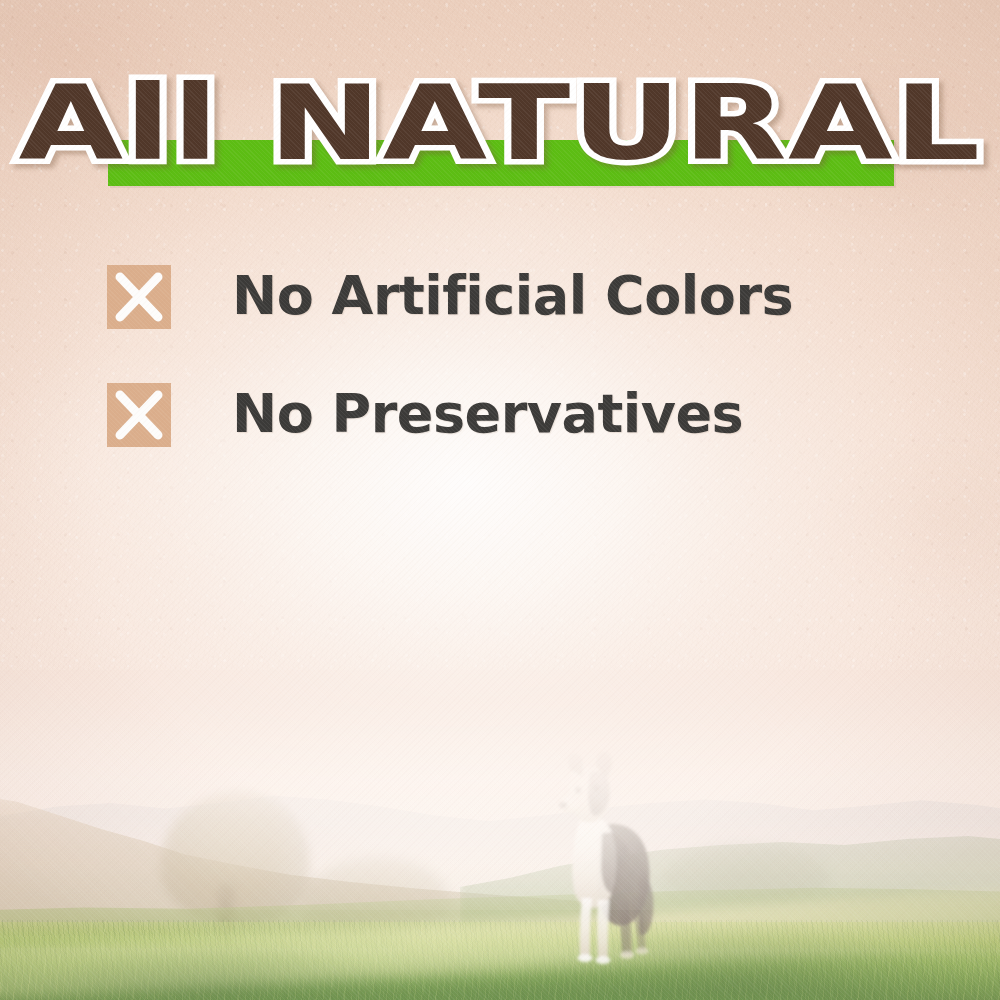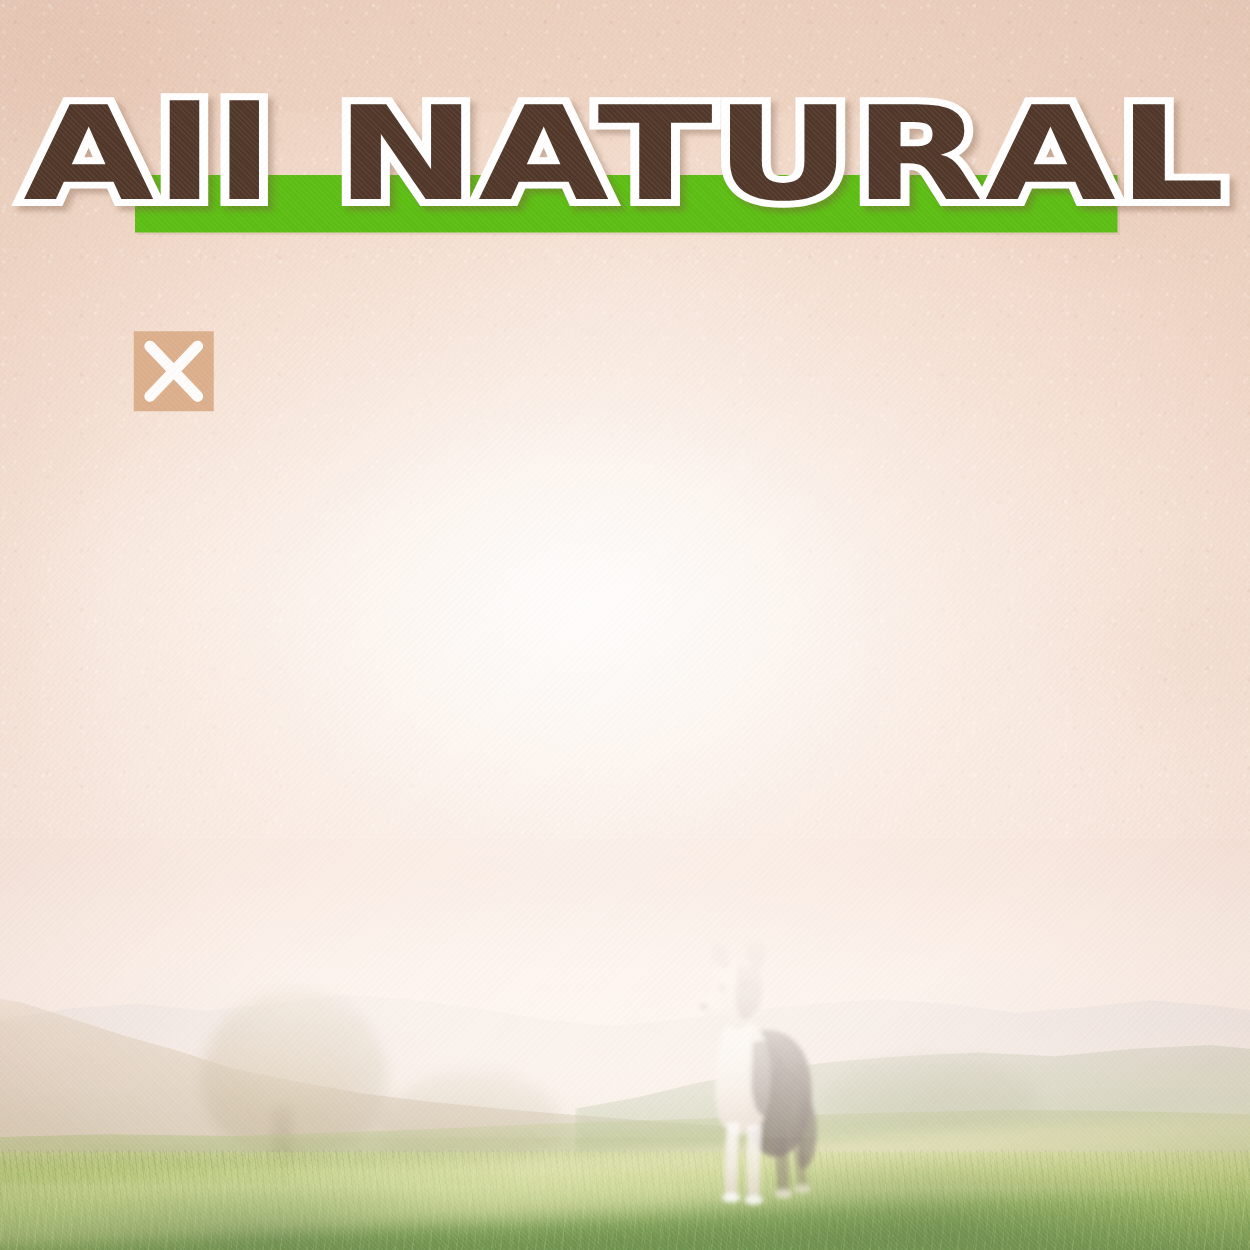--- a/index.html
+++ b/index.html
@@ -522,30 +522,42 @@
   </div>
 
   <div class="bg-glow"></div>
   <div class="bg-vignette"></div>
 
   <div class="banner"></div>
   <div class="headline">All NATURAL</div>
 
   <div class="claims">
 
-
-
     <div class="claim-row">
       <span class="claim-box">
         <svg viewBox="0 0 64 64" xmlns="http://www.w3.org/2000/svg" aria-hidden="true">
           <g stroke="#ffffff" stroke-width="9" stroke-linecap="round" opacity="0.97">
             <path d="M13 12 L51 52"></path>
             <path d="M51 12 L13 52"></path>
           </g>
         </svg>
       </span>
+      <span class="claim-text">No Artificial Colors</span>
+    </div>
+
+
+    <div class="claim-row">
+      <span class="claim-box">
+        <svg viewBox="0 0 64 64" xmlns="http://www.w3.org/2000/svg" aria-hidden="true">
+          <g stroke="#ffffff" stroke-width="9" stroke-linecap="round" opacity="0.97">
+            <path d="M13 12 L51 52"></path>
+            <path d="M51 12 L13 52"></path>
+          </g>
+        </svg>
+      </span>
+      <span class="claim-text">No Preservatives</span>
     </div>
 
 
   </div>
 
   <div class="top-noise"></div>
 </div>
 
 </body></html>

